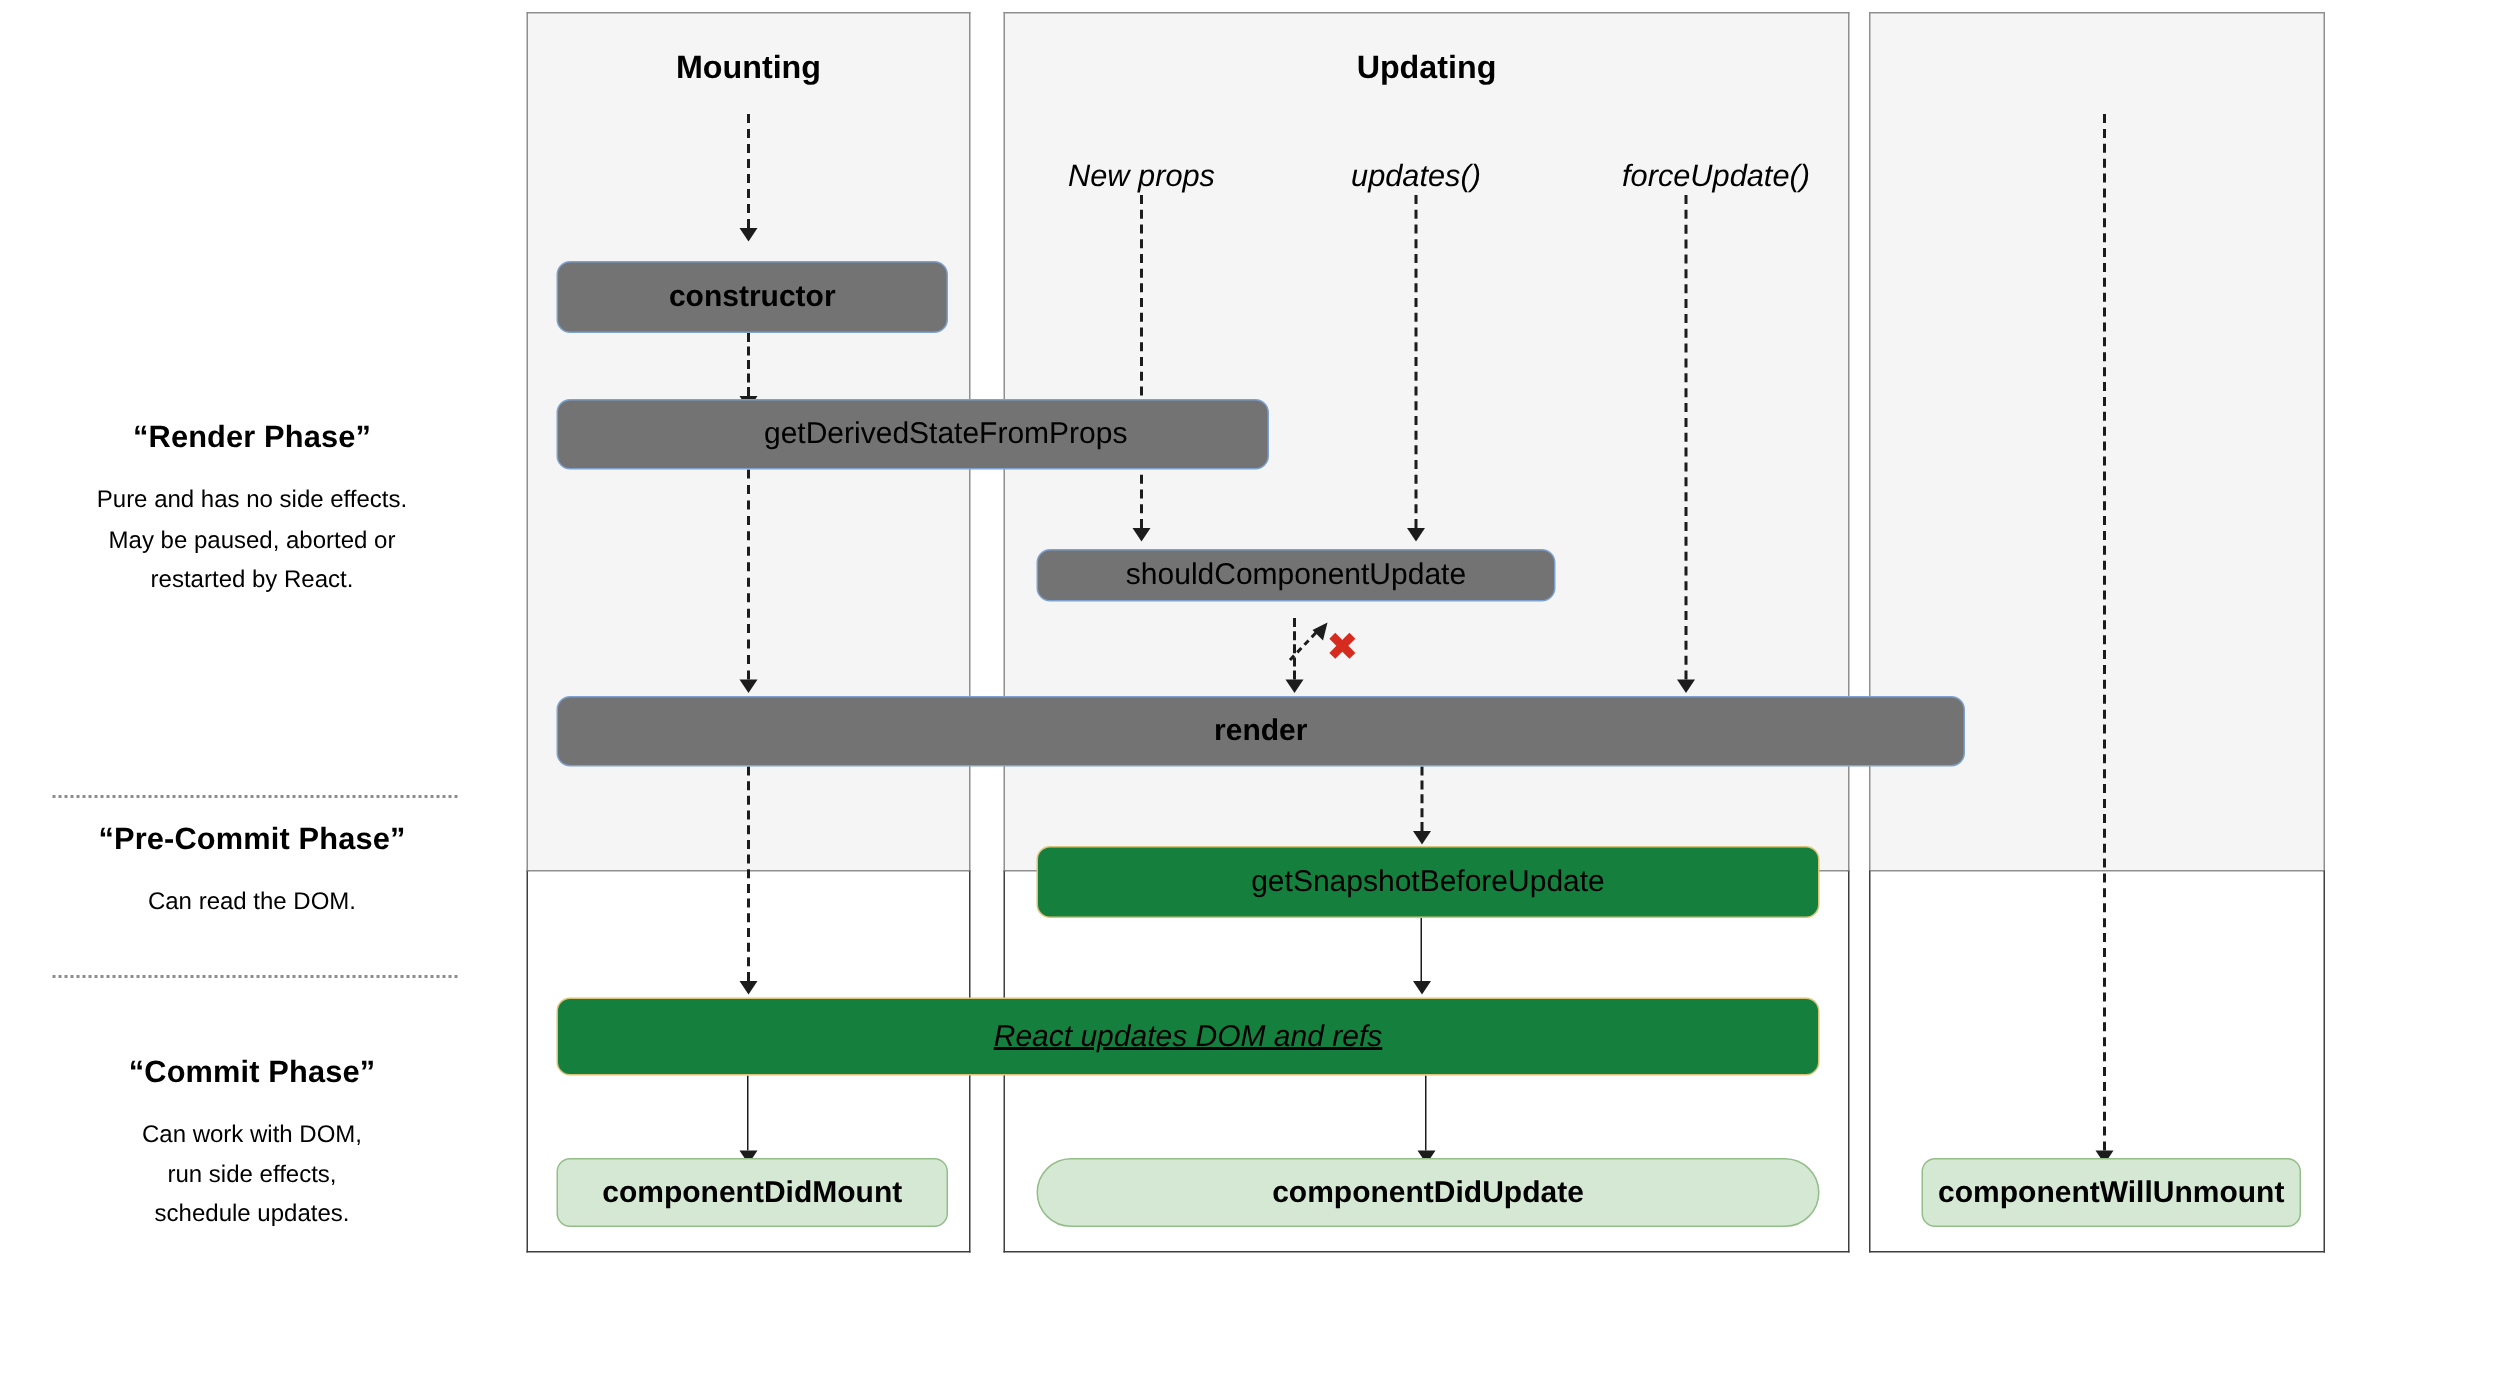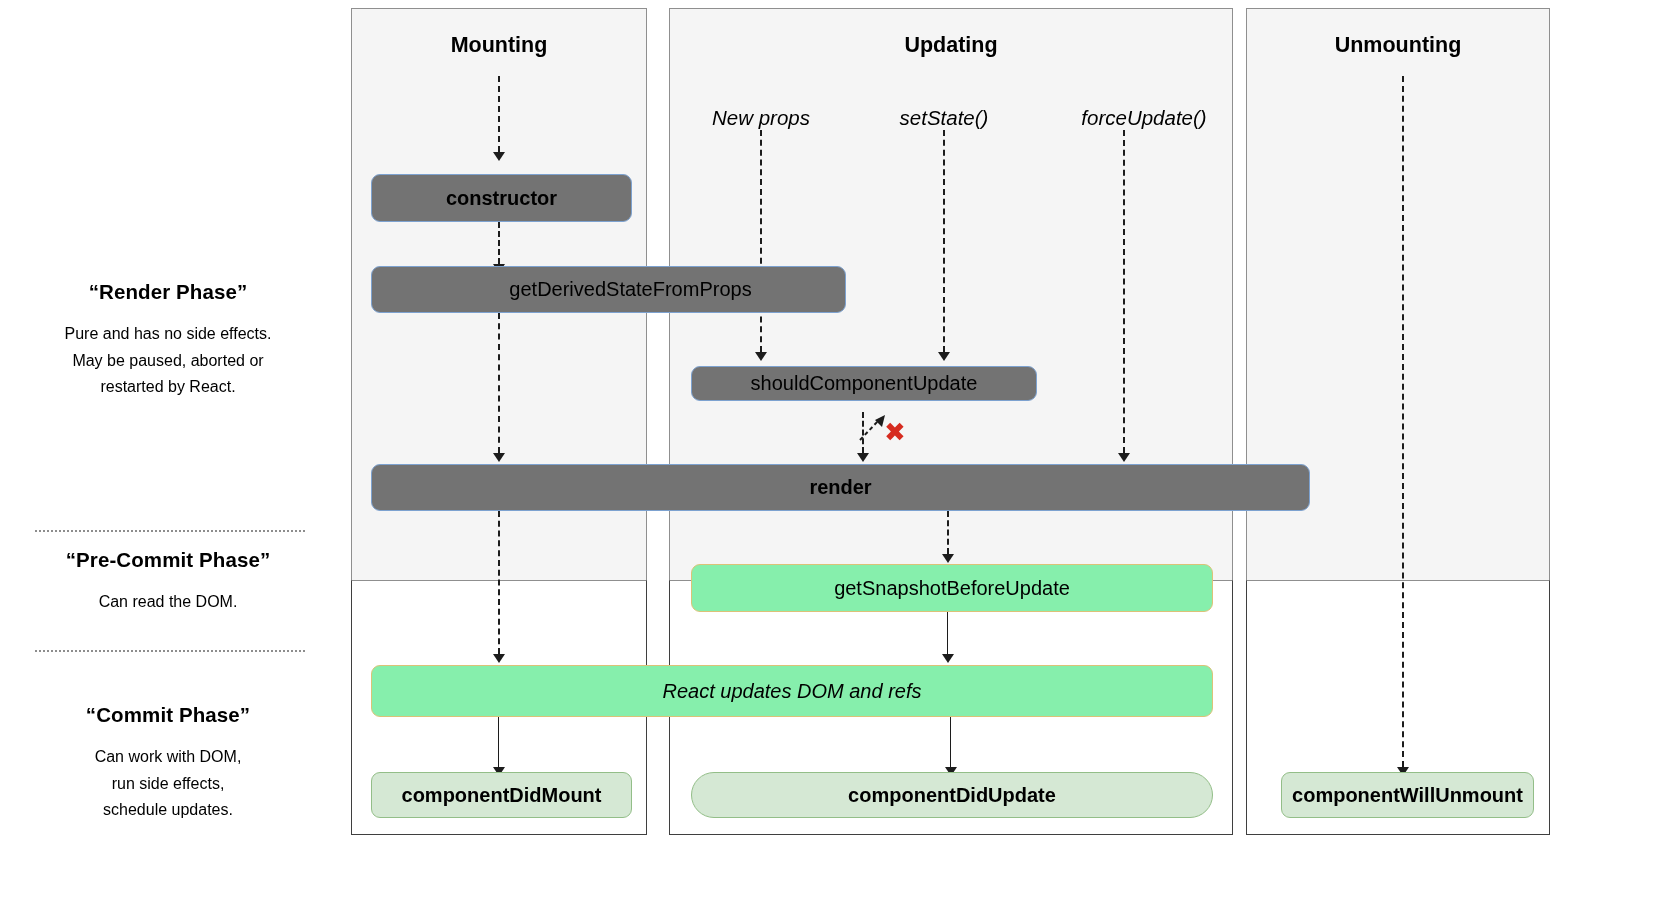--- a/index.html
+++ b/index.html
@@ -28,21 +28,21 @@
 
   
   .trigger{position:absolute;font-style:italic;font-size:20.5px;
     text-align:center;white-space:nowrap;transform:translateX(-50%);}
 
   
   .node{position:absolute;box-sizing:border-box;border-radius:9px;
     display:flex;align-items:center;justify-content:center;
     font-size:20px;text-align:center;line-height:1.15;}
   .node.blue{background:#737373;border:1.2px solid #7da2d0;}
-  .node.yellow{background:#86efac;border:1.2px solid #dcc277;}
+  .node.yellow{background:#15803d;border:1.2px solid #dcc277;}
   .node.green{background:#d5e8d4;border:1.2px solid #93be88;}
   .node.bold{font-weight:bold;}
   .node.italic{font-style:italic;}
 
   
   .conn{position:absolute;}
   .vline{position:absolute;width:0;}
   .vline.dashed{border-left:2px dashed #1c1c1c;}
   .vline.solid{border-left:1.8px solid #1c1c1c;}
   .arrowhead{position:absolute;width:0;height:0;
@@ -60,21 +60,20 @@
   <div class="panel panel-bottom" style="left:351px;top:580px;width:296px;height:255px;"></div>
 
   <div class="panel panel-top" style="left:669px;top:8px;width:564px;height:572px;"></div>
   <div class="panel panel-bottom" style="left:669px;top:580px;width:564px;height:255px;"></div>
 
   <div class="panel panel-top" style="left:1246px;top:8px;width:304px;height:572px;"></div>
   <div class="panel panel-bottom" style="left:1246px;top:580px;width:304px;height:255px;"></div>
 
   <div class="col-title" style="left:351px;width:296px;">Mounting</div>
   <div class="col-title" style="left:669px;width:564px;">Updating</div>
-  <div class="col-title" style="left:1246px;width:304px;">Unmounting</div>
 
   <div class="legend-block" style="top:280px;">
     <div class="legend-title">“Render Phase”</div>
     <div class="legend-body" style="white-space:pre-line;">Pure and has no side effects.
 May be paused, aborted or
 restarted by React.</div>
   </div>
   <div class="legend-rule" style="top:530px;"></div>
 
   <div class="legend-block" style="top:548px;">
@@ -84,21 +83,21 @@
   <div class="legend-rule" style="top:650px;"></div>
 
   <div class="legend-block" style="top:703px;">
     <div class="legend-title">“Commit Phase”</div>
     <div class="legend-body" style="white-space:pre-line;">Can work with DOM,
 run side effects,
 schedule updates.</div>
   </div>
 
   <div class="trigger" style="left:761px;top:106px;">New props</div>
-  <div class="trigger" style="left:944px;top:106px;">setState()</div>
+  <div class="trigger" style="left:944px;top:106px;">updates()</div>
   <div class="trigger" style="left:1144px;top:106px;">forceUpdate()</div>
 
   <div class="vline dashed" style="left:498px;top:76px;height:76px;"></div>
   <div class="arrowhead" style="left:499px;top:152px;"></div>
 
   <div class="vline dashed" style="left:498px;top:222px;height:42px;"></div>
   <div class="arrowhead" style="left:499px;top:264px;"></div>
 
   <div class="vline dashed" style="left:498px;top:313px;height:140px;"></div>
   <div class="arrowhead" style="left:499px;top:453px;"></div>
@@ -142,21 +141,21 @@
   <div class="node blue bold" style="left:371px;top:174px;width:261px;height:48px;">constructor</div>
 
   <div class="node blue" style="left:371px;top:266px;width:475px;height:47px;padding-left:44px;">getDerivedStateFromProps</div>
 
   <div class="node blue" style="left:691px;top:366px;width:346px;height:35px;">shouldComponentUpdate</div>
 
   <div class="node blue bold" style="left:371px;top:464px;width:939px;height:47px;">render</div>
 
   <div class="node yellow" style="left:691px;top:564px;width:522px;height:48px;">getSnapshotBeforeUpdate</div>
 
-  <div class="node yellow italic" style="left:371px;top:665px;width:842px;height:52px;">React updates DOM and refs</div>
+  <div class="node yellow italic" style="left:371px;top:665px;width:842px;height:52px;text-decoration:underline;">React updates DOM and refs</div>
 
   <div class="node green bold" style="left:371px;top:772px;width:261px;height:46px;">componentDidMount</div>
 
   <div class="node green bold" style="left:691px;top:772px;width:522px;height:46px;border-radius:23px;">componentDidUpdate</div>
 
   <div class="node green bold" style="left:1281px;top:772px;width:253px;height:46px;">componentWillUnmount</div>
 
 </div>
 
 </body></html>

